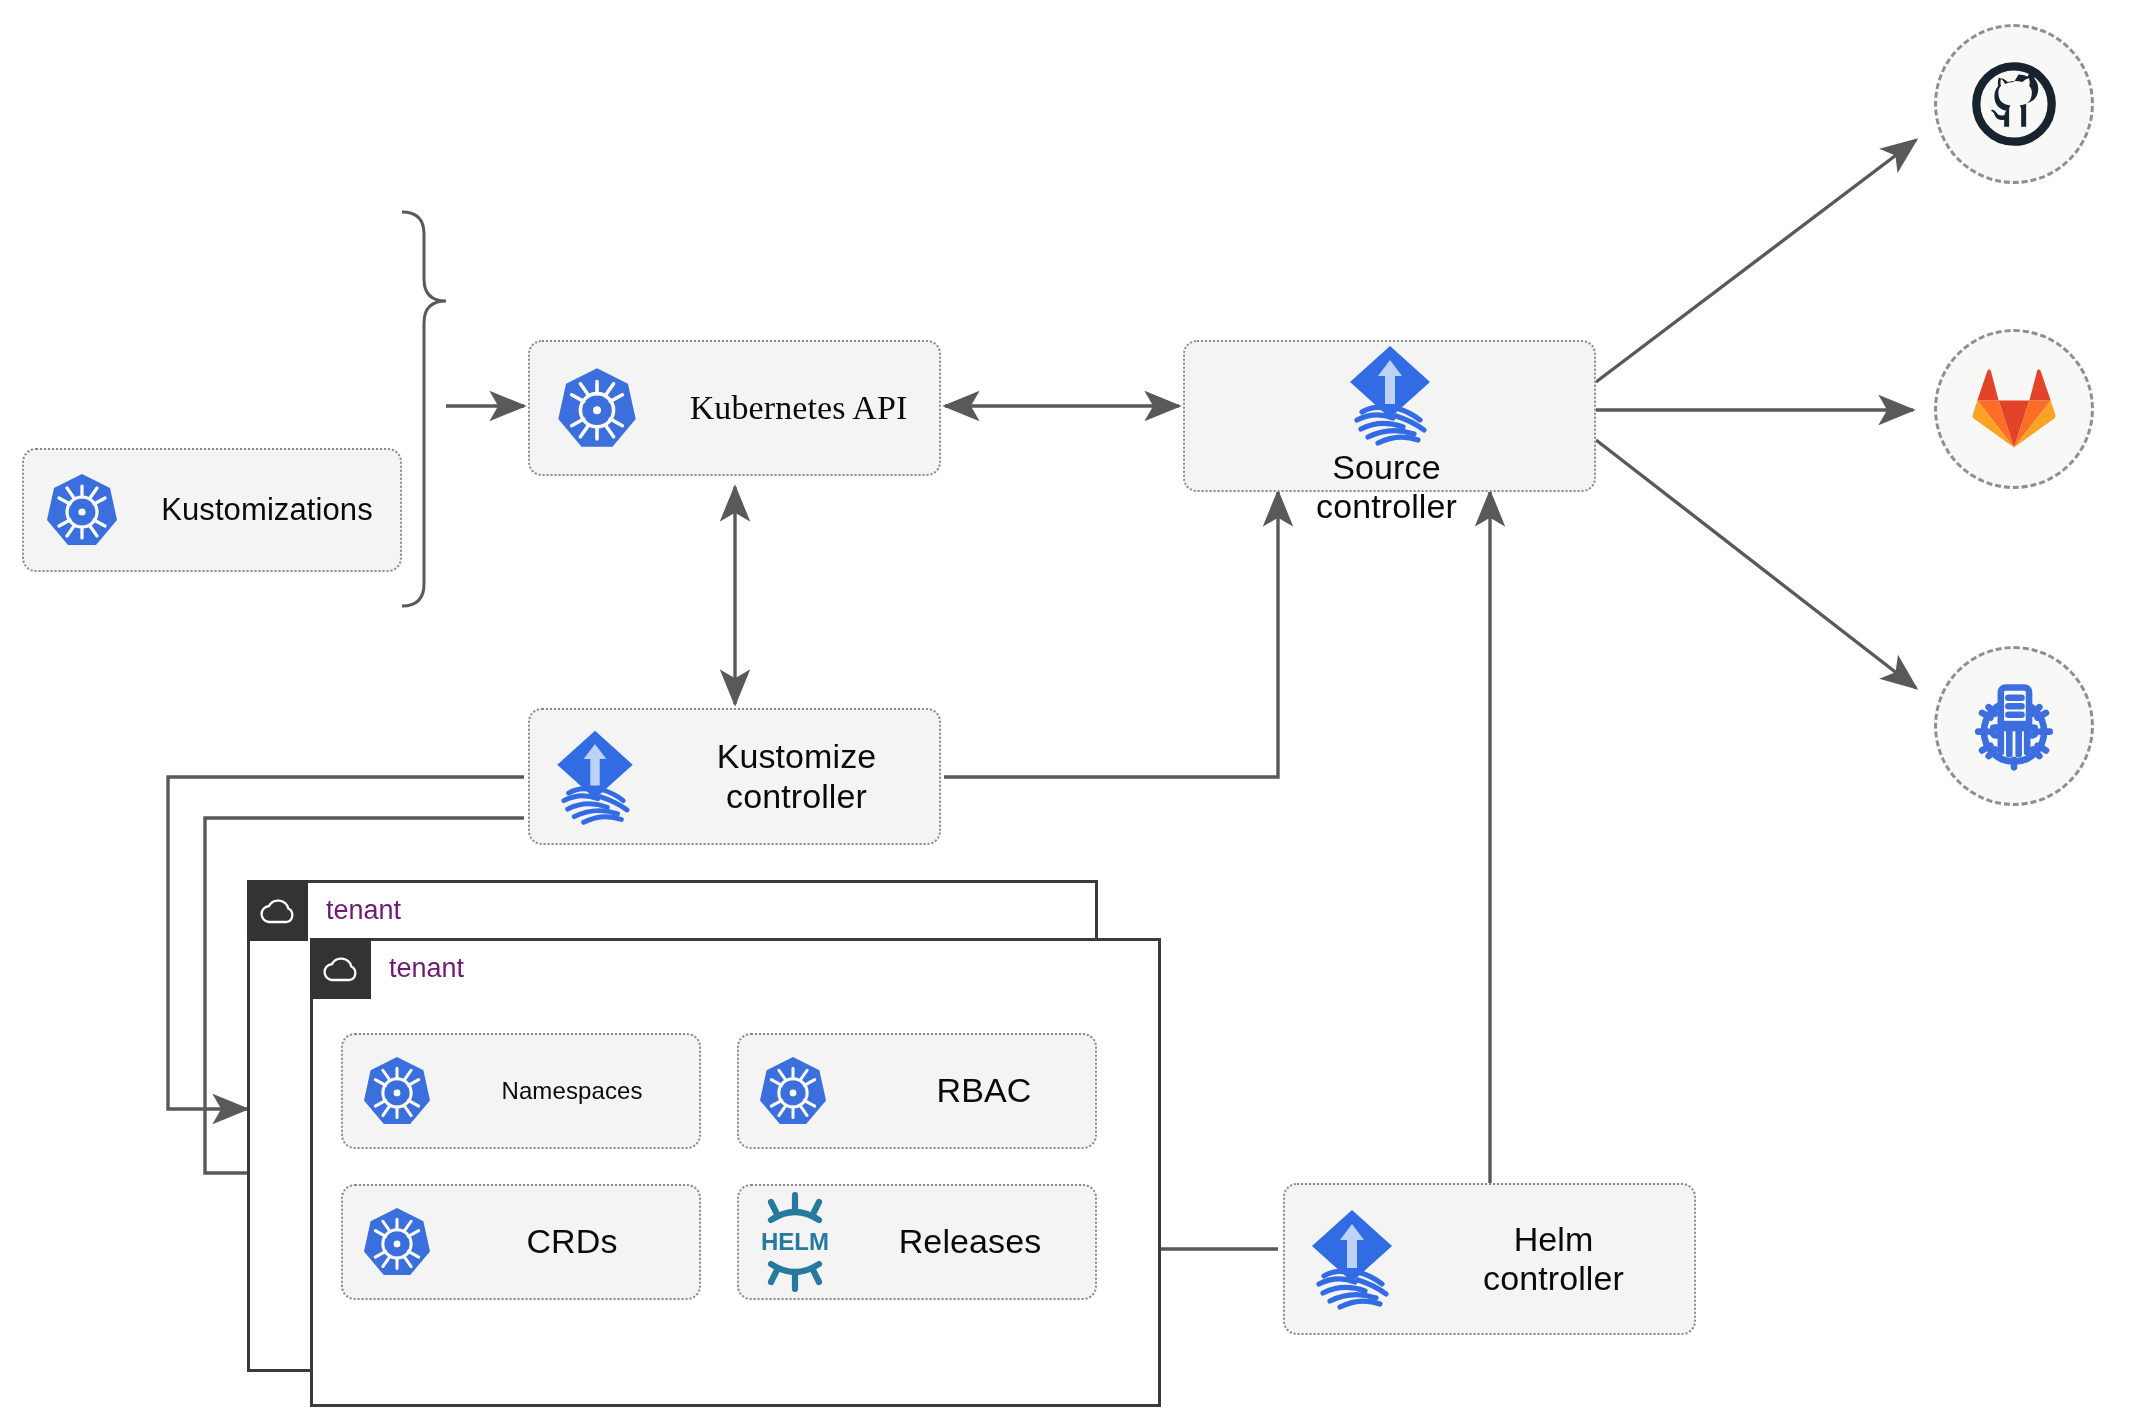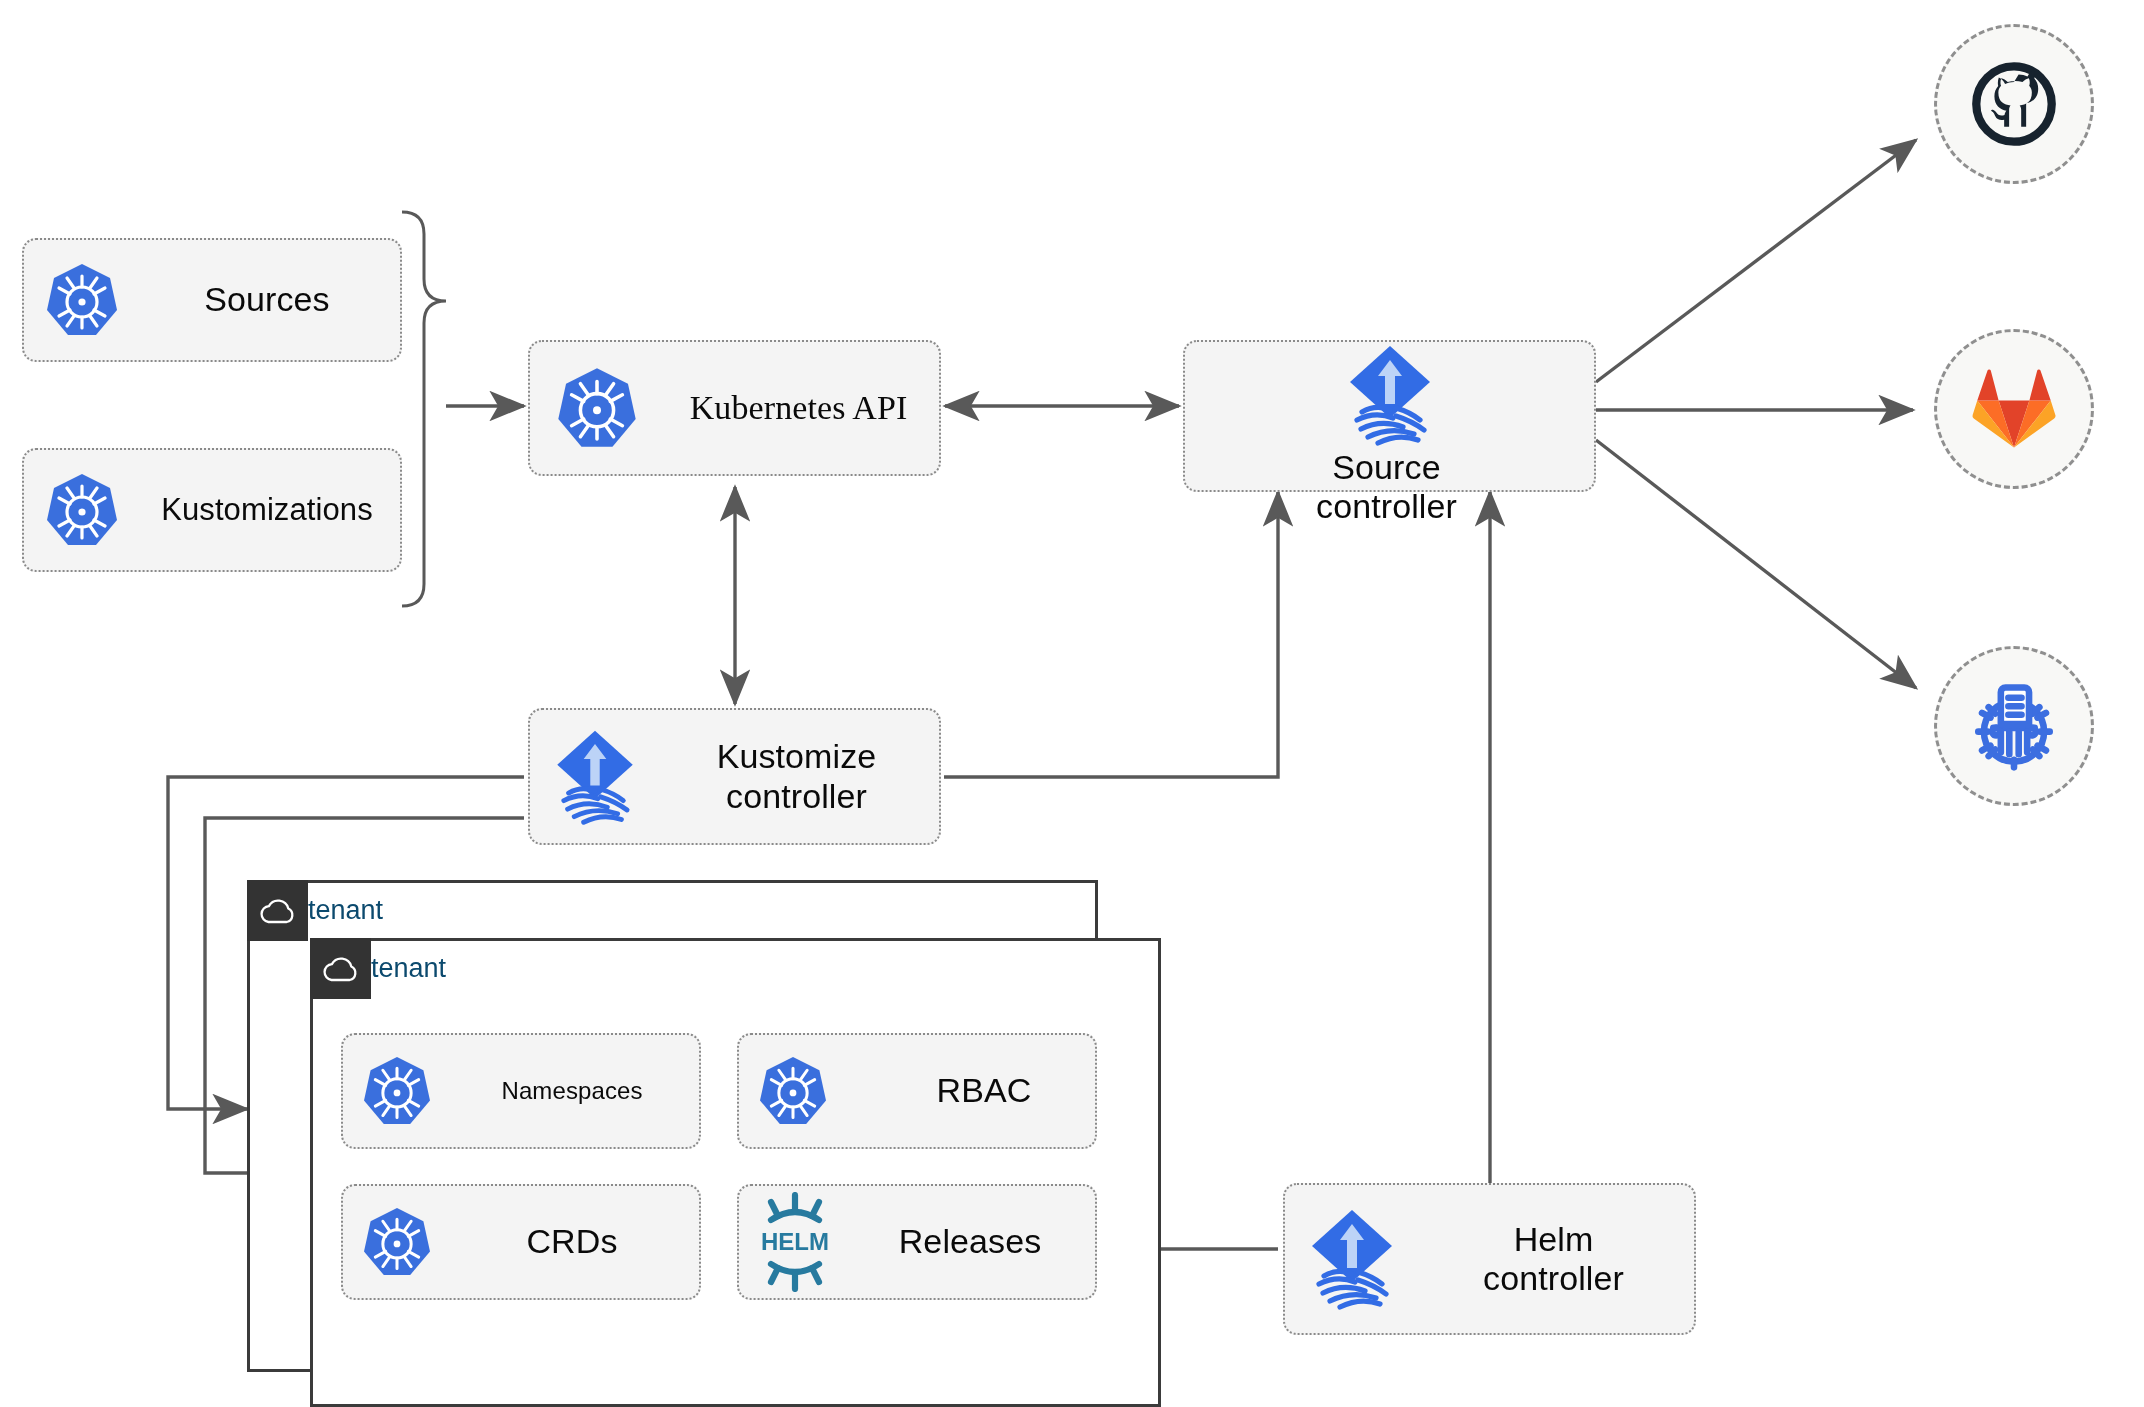--- a/index.html
+++ b/index.html
@@ -66,22 +66,23 @@
   }
   .tenant-tab .tabicon {
     width: 61px;
     height: 61px;
     background: #333333;
     display: flex;
     align-items: center;
     justify-content: center;
   }
   .tenant-tab .tabtext {
+    padding-left: 18px;
     font-size: 27px;
-    color: #0c4a6e;
+    color: #701a75;
   }
   
   .circ {
     position: absolute;
     box-sizing: border-box;
     width: 160px;
     height: 160px;
     border-radius: 50%;
     background: #f8f8f6;
     border: 3px dashed #8f8f8f;
@@ -155,37 +156,20 @@
     <div class="tenant-tab">
       <div class="tabicon">
         <svg width="38" height="30" viewBox="0 0 38 30" aria-hidden="true">
           <path d="M9.5,26 a8,8 0 0,1 0.4,-15.9 a10.5,10.5 0 0,1 19.4,2.4 a7.2,7.2 0 0,1 -1.6,13.5 z" fill="none" stroke="#ffffff" stroke-width="2.3" stroke-linejoin="round"></path>
         </svg>
       </div>
       <div class="tabtext">tenant</div>
     </div>
   </div>
 
-  <div class="node" style="left:22px; top:238px; width:380px; height:124px;">
-    <div class="ico" style="width:116px;">
-      <svg width="70" height="76" viewBox="0 0 70 76" aria-hidden="true">
-        <path d="M35,2 L63,16 L70,48 L49,73 L21,73 L0,48 L7,16 Z" fill="#3a6fdd"></path>
-        <g stroke="#ffffff" stroke-width="3.2" fill="none" stroke-linecap="round">
-          <circle cx="35" cy="40" r="15"></circle>
-          <circle cx="35" cy="40" r="3.6" fill="#ffffff" stroke="none"></circle>
-          <path d="M35,14 L35,25 M35,55 L35,66"></path>
-          <path d="M12,26 L23,32 M47,48 L58,54"></path>
-          <path d="M12,54 L23,48 M47,32 L58,26"></path>
-          <path d="M20,64 L27,54 M43,26 L50,16"></path>
-          <path d="M50,64 L43,54 M27,26 L20,16"></path>
-        </g>
-      </svg>
-    </div>
-    <div class="lbl">Sources</div>
-  </div>
 
   <div class="node" style="left:22px; top:448px; width:380px; height:124px;">
     <div class="ico" style="width:116px;">
       <svg width="70" height="76" viewBox="0 0 70 76" aria-hidden="true">
         <path d="M35,2 L63,16 L70,48 L49,73 L21,73 L0,48 L7,16 Z" fill="#3a6fdd"></path>
         <g stroke="#ffffff" stroke-width="3.2" fill="none" stroke-linecap="round">
           <circle cx="35" cy="40" r="15"></circle>
           <circle cx="35" cy="40" r="3.6" fill="#ffffff" stroke="none"></circle>
           <path d="M35,14 L35,25 M35,55 L35,66"></path>
           <path d="M12,26 L23,32 M47,48 L58,54"></path>

